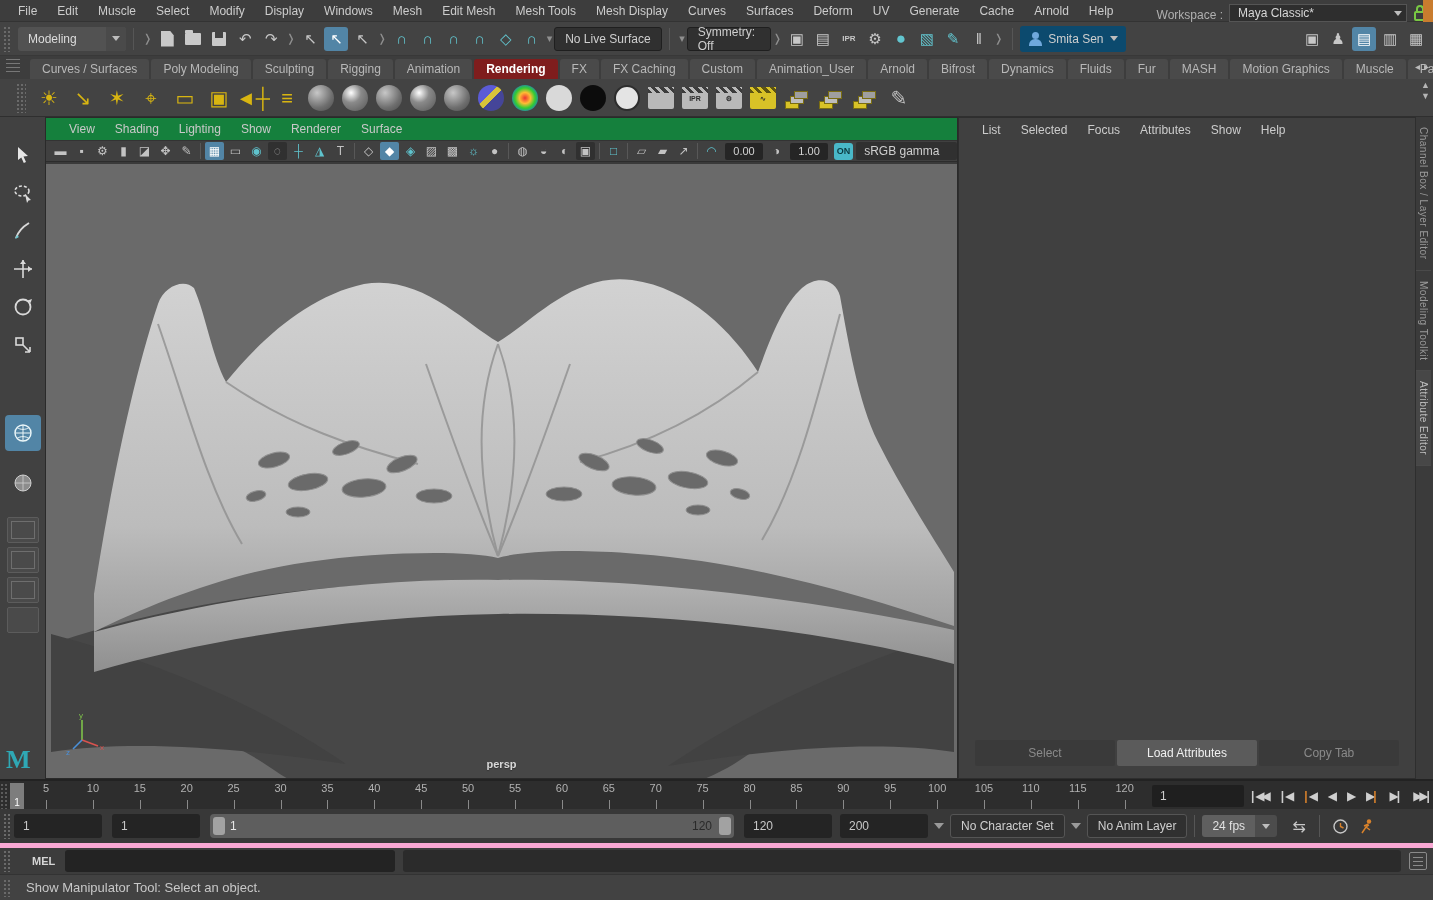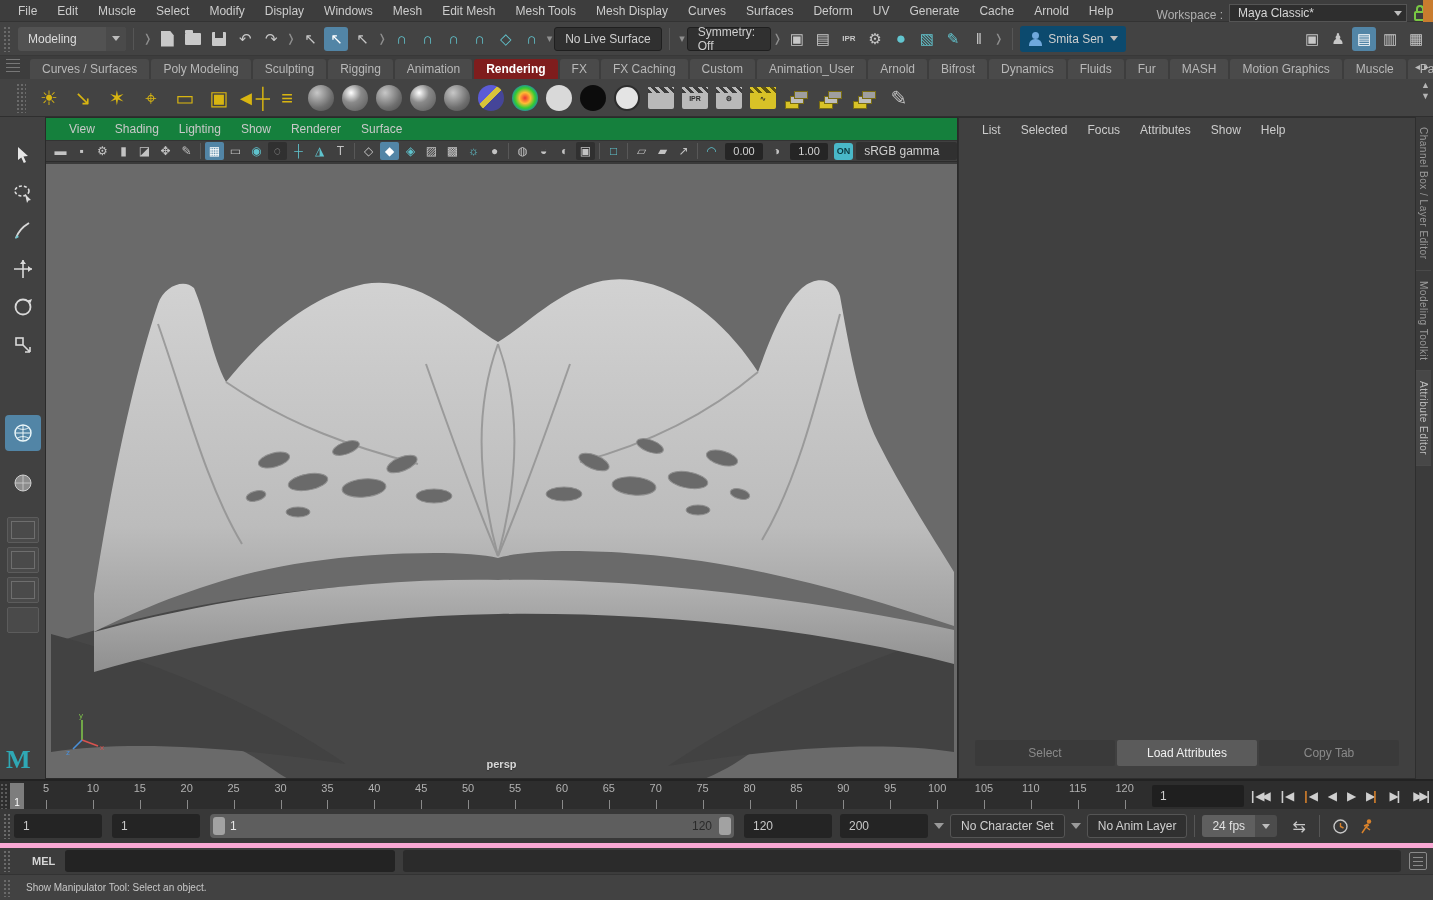--- a/index.html
+++ b/index.html
@@ -148,21 +148,21 @@
   .cmdline { position:absolute; left:0; top:843px; width:1433px; height:31px; background:#3c3c3c; display:flex; align-items:center; border-top:5px solid #f9a8d4; }
   .cmd-label { color:#d6d6d6; font-weight:bold; font-size:11px; margin:0 10px 0 18px; }
   .cmd-input { width:330px; height:22px; background:#232323; border-radius:3px; }
   .cmd-result { flex:1; height:22px; background:#2b2b2b; border-radius:3px; margin:0 8px; }
   .cmd-icon { width:18px; height:18px; border:1px solid #8a8a8a; border-radius:2px; margin-right:6px; position:relative; }
   .cmd-icon:before { content:""; position:absolute; left:3px; top:4px; right:3px; height:1px; background:#8a8a8a; box-shadow:0 4px 0 #8a8a8a, 0 8px 0 #8a8a8a; }
 
   
   .helpline { position:absolute; left:0; top:874px; width:1433px; height:26px; background:#424242; display:flex; align-items:center; border-top:1px solid #333; }
   .helpline .grip { height:18px; }
-  .help-text { color:#c8c8c8; font-size:10px; margin-left:12px; }
+  .help-text { color:#c8c8c8; font-size:13px; margin-left:12px; }
 </style>
 </head>
 <body>
 
 <div class="app">
 
   <div class="menubar">
     <div class="menus" id="menubar-items">
         <span class="menu-item">File</span>
         <span class="menu-item">Edit</span>

